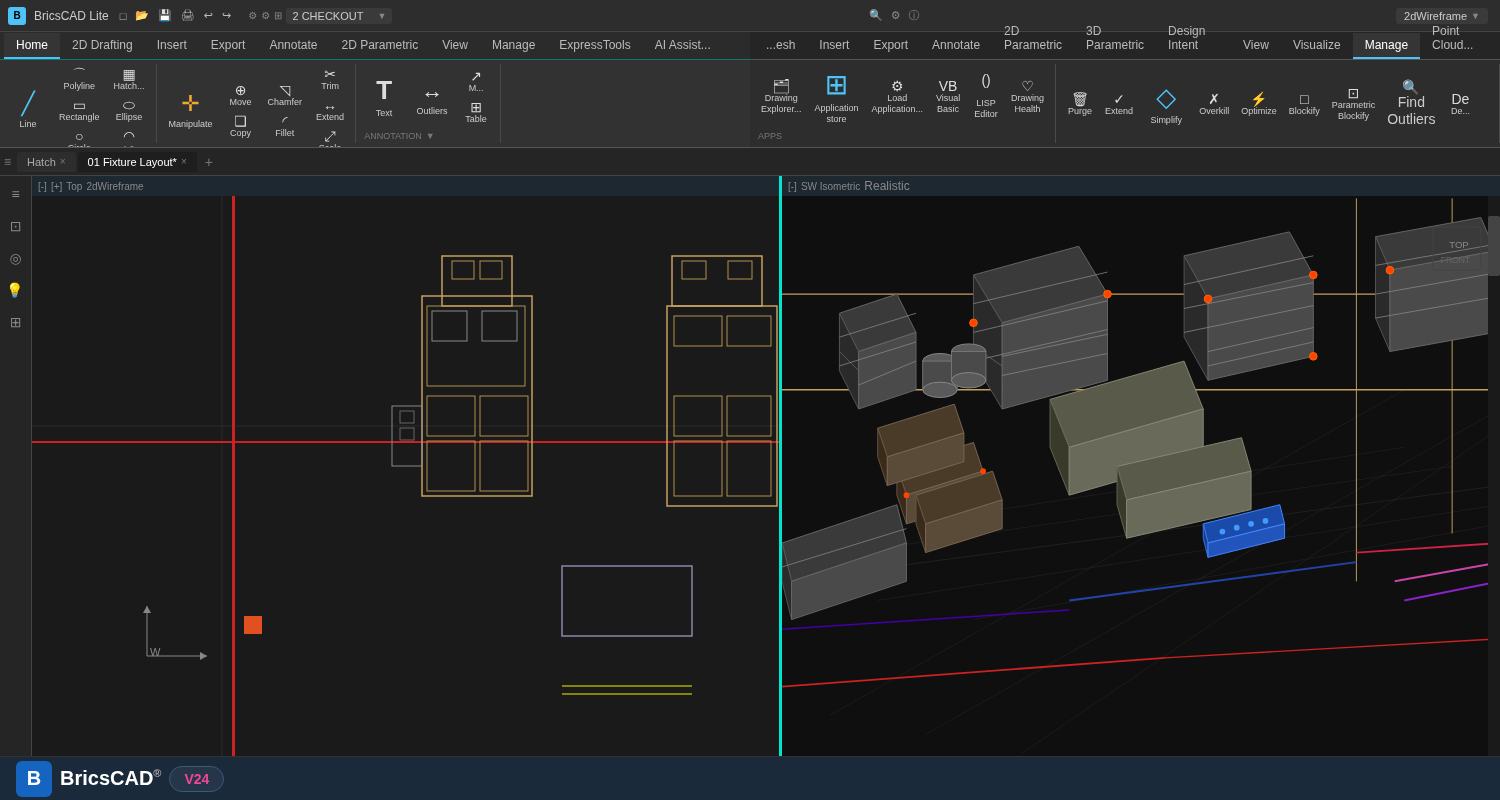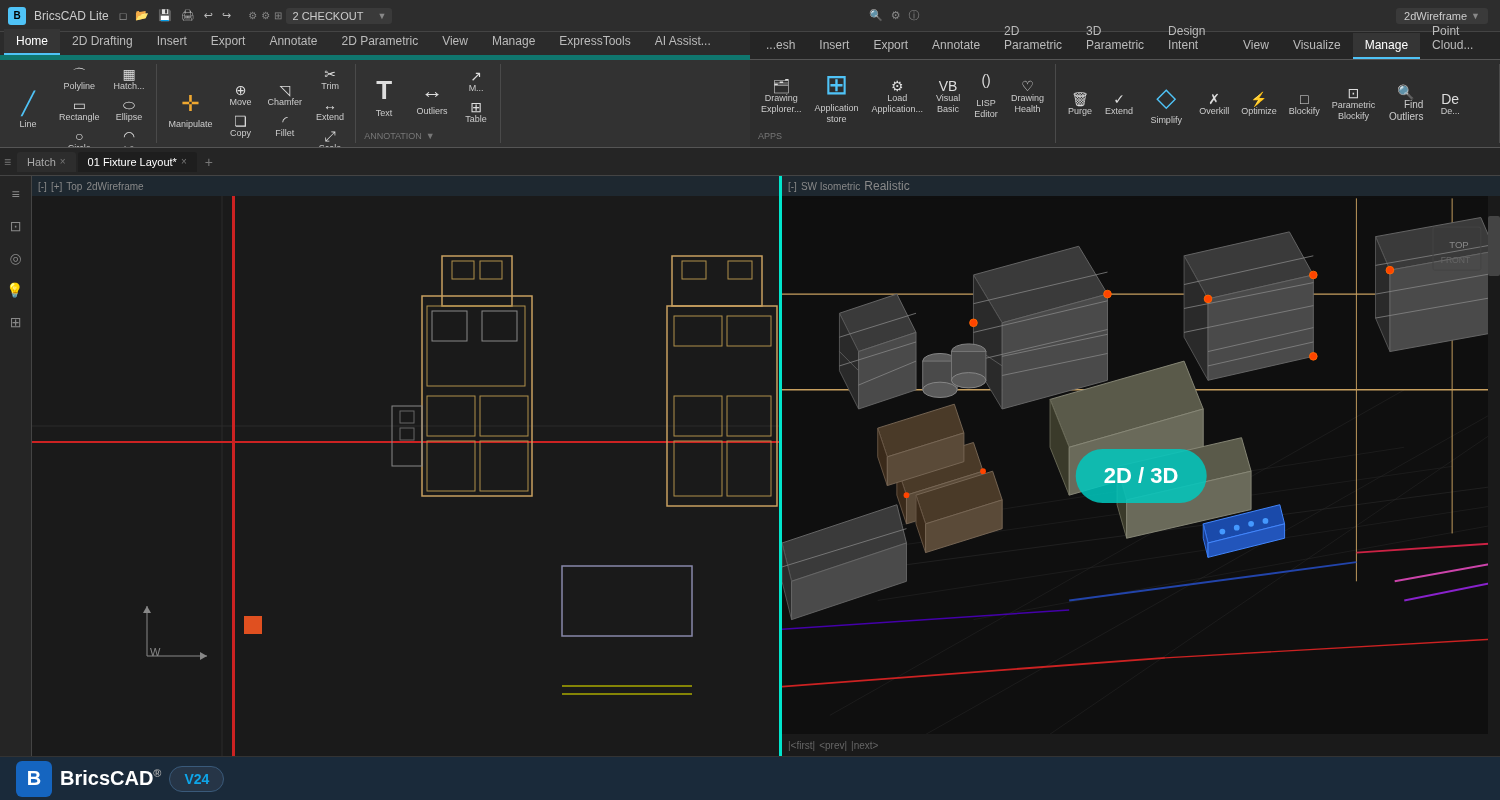--- a/index.html
+++ b/index.html
@@ -181,21 +181,21 @@
     .bricscad-name {
       font-size: 20px;
       font-weight: bold;
       color: #fff;
     }
     .version-badge {
       background: #263547;
       border: 1px solid #3a5a7a;
       border-radius: 20px;
       padding: 4px 14px;
-      color: #0ea5e9;
+      color: #ec4899;
       font-size: 14px;
       font-weight: bold;
     }
   </style>
 </head>
 <body>
 
 <div class="title-bar">
   <div class="title-bar-logo">
     <span>B</span>
@@ -227,21 +227,21 @@
     <div style="background:#3a3a3a;border-radius:3px;padding:2px 8px;display:flex;align-items:center;gap:4px;">
       <span style="color:#ccc;font-size:11px;">2dWireframe</span>
       <span style="color:#888;font-size:9px;">▼</span>
     </div>
   </div>
 
 </div>
 
 <div style="display:flex;width:1500px;">
 
-  <div style="width:750px;background:#2b2b2b;display:flex;align-items:flex-end;padding:0 4px;height:28px;border-bottom:5px solid #0f766e;">
+  <div style="width:750px;background:#2b2b2b;display:flex;align-items:flex-end;padding:0 4px;height:28px;border-bottom:1px solid #0f766e;">
     <div class="ribbon-tab active">Home</div>
     <div class="ribbon-tab">2D Drafting</div>
     <div class="ribbon-tab">Insert</div>
     <div class="ribbon-tab">Export</div>
     <div class="ribbon-tab">Annotate</div>
     <div class="ribbon-tab">2D Parametric</div>
     <div class="ribbon-tab">View</div>
     <div class="ribbon-tab">Manage</div>
     <div class="ribbon-tab">ExpressTools</div>
     <div class="ribbon-tab">AI Assist...</div>
@@ -435,21 +435,21 @@
         <div class="ribbon-tool">
           <span class="icon-sm">□</span>
           <span>Blockify</span>
         </div>
         <div class="ribbon-tool" style="min-width:52px;">
           <span class="icon-sm">⊡</span>
           <span style="font-size:9px;line-height:1.2;text-align:center;">Parametric<br>Blockify</span>
         </div>
         <div class="ribbon-tool" style="min-width:48px;">
           <span class="icon-sm">🔍</span>
-          <span style="font-size:10px;line-height:1.2;text-align:right;">Find<br>Outliers</span>
+          <span style="font-size:14px;line-height:1.2;text-align:center;">Find<br>Outliers</span>
         </div>
         <div class="ribbon-tool">
           <span class="icon-sm">De</span>
           <span>De...</span>
         </div>
       </div>
     </div>
   </div>
 </div>
 
@@ -662,33 +662,27 @@
 
         <line x1="640" y1="400" x2="750" y2="380" stroke="#cc44aa" stroke-width="2"></line>
         <line x1="650" y1="420" x2="750" y2="400" stroke="#8822cc" stroke-width="2"></line>
 
         <rect x="680" y="30" width="50" height="45" fill="none" stroke="#444" stroke-width="1" rx="2"></rect>
         <text x="697" y="52" fill="#888" font-size="10" font-family="Arial">TOP</text>
         <text x="688" y="68" fill="#666" font-size="9" font-family="Arial">FRONT</text>
       </svg>
 
       
-      <div style="position:absolute;left:50%;top:50%;transform:translate(-50%,-50%);background:rgba(0,200,190,0.85);color:#fff;font-size:22px;font-weight:bold;padding:14px 28px;border-radius:30px;z-index:100;pointer-events:none;white-space:nowrap;">2D / 3D</div>
       
       
       <div style="position:absolute;right:0;top:0;bottom:0;width:12px;background:#1a1a1a;">
         <div style="position:absolute;top:20px;width:100%;height:60px;background:#444;border-radius:2px;"></div>
       </div>
     </div>
 
-    <div style="position:absolute;bottom:0;left:0;right:12px;height:22px;background:#1a1a1a;display:flex;align-items:center;padding:0 6px;gap:4px;z-index:10;">
-      <span style="color:#666;font-size:10px;cursor:pointer;">|&lt;first|</span>
-      <span style="color:#666;font-size:10px;cursor:pointer;">&lt;prev|</span>
-      <span style="color:#666;font-size:10px;cursor:pointer;">|next&gt;</span>
-    </div>
   </div>
 </div>
 
 <div class="status-bar">
   <div class="status-logo">
     <div class="bricscad-logo-box">
       <span>B</span>
     </div>
     <span class="bricscad-name">
       <span>BricsCAD</span><span style="font-size:11px;color:#aaa;vertical-align:super;">®</span>

